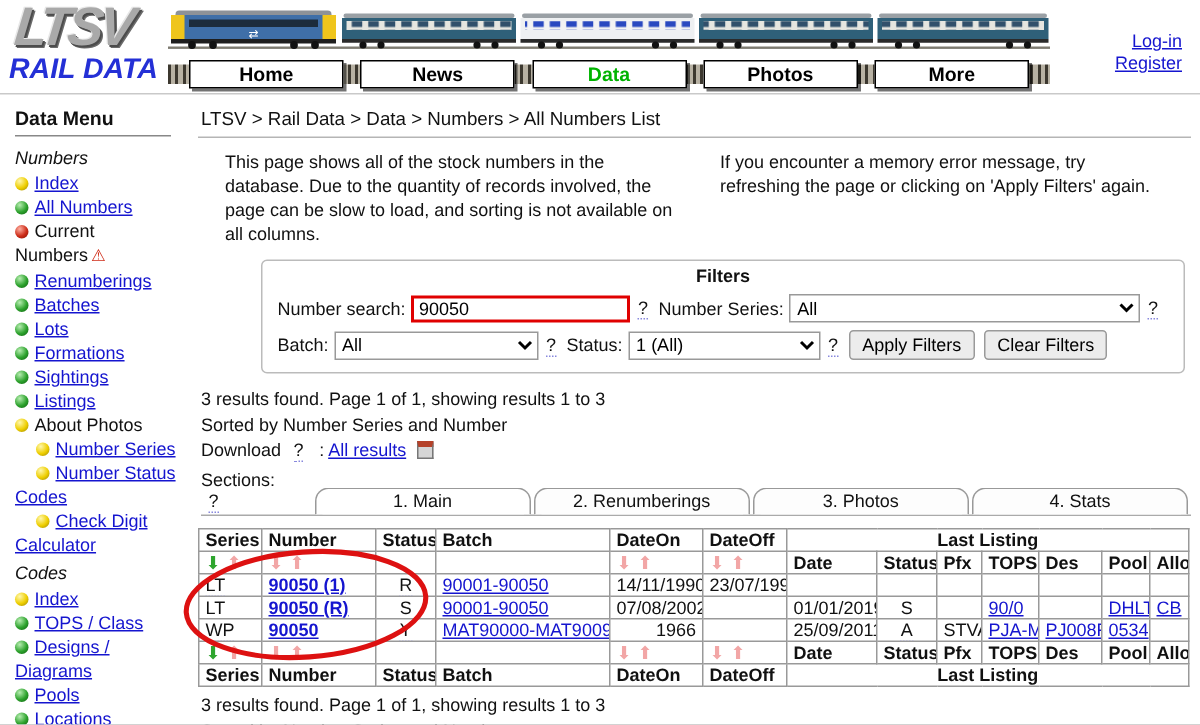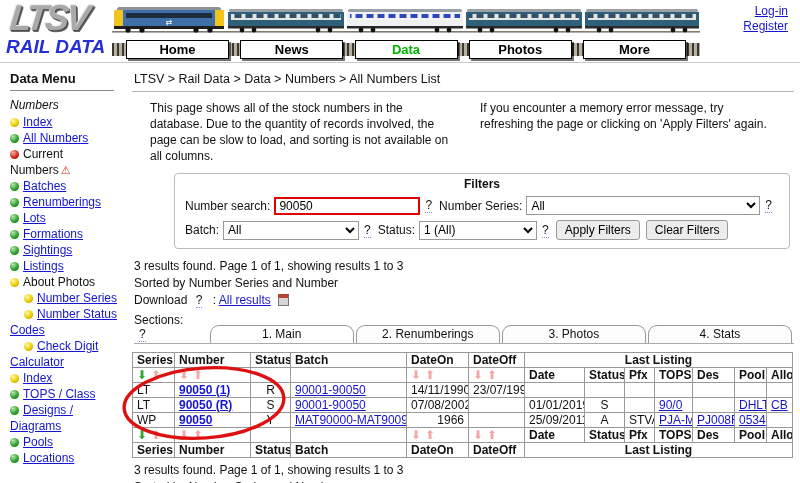--- a/index.html
+++ b/index.html
@@ -11,21 +11,21 @@
   }
   
   .hdr { position: relative; height: 63px; border-bottom: 1px solid #c9c9c9; }
   .logo { position:absolute; left:10px; top:1px; font-weight:bold; font-style:italic;
           font-size:36px; line-height:34px; letter-spacing:-3px; color:#a9a9a9;
           text-shadow:-1px -1px 0 #e8e8e8, 1px 1px 0 #4c4c4c, 2px 2px 0 #6a6a6a;
           transform:skewX(-6deg); }
   .logo-sub { position:absolute; left:6px; top:36px; font-weight:bold; font-style:italic;
           font-size:19px; color:#2430d6; letter-spacing:0px; }
   .banner { position:absolute; left:112px; top:1px; width:588px; height:36px; }
-  .auth { position:absolute; right:12px; top:4px; text-align:right; line-height:15px; }
+  .auth { position:absolute; right:12px; top:20px; text-align:right; line-height:15px; }
   .auth a { display:block; color:#1515cf; text-decoration:underline; cursor:pointer; }
   .navrow { position:absolute; left:112px; top:38px; width:588px; height:22px;
     background: repeating-linear-gradient(90deg,#3c382f 0 2px,#b7b1a3 2px 5px);
     background-size:100% 13px; background-position:center; background-repeat:no-repeat;
     display:flex; align-items:center; justify-content:space-between; padding:0 14px; }
   .navbtn { width:103px; height:19px; background:#fff; border:1px solid #000;
     box-shadow:2px 2px 0 rgba(0,0,0,.55); font-weight:bold; font-size:13px;
     text-align:center; line-height:17px; cursor:pointer; font-family:"Liberation Sans",sans-serif; }
   .navbtn.active { color:#00b300; }
   
@@ -53,21 +53,21 @@
   .intro p { width:50%; line-height:16px; }
   .filters-box { border:1px solid #bbb; border-radius:4px; margin:0 4px 9px 42px;
                  padding:3px 10px 8px 10px; }
   .filters-title { text-align:center; font-weight:bold; }
   .f-row { display:flex; align-items:center; margin-top:5px; white-space:nowrap; }
   .f-row label { margin-right:4px; }
   .f-input { width:146px; height:18px; border:2px solid #e00000; font-size:12px;
              padding:0 3px; font-family:"Liberation Sans",sans-serif; }
   select { height:19px; font-size:12px; border:1px solid #999; background:#fff;
            font-family:"Liberation Sans",sans-serif; }
-  .sel-series { width:268px; } .sel-batch { width:136px; } .sel-status { width:118px; }
+  .sel-series { width:268px; } .sel-batch { width:136px; } .sel-status { width:128px; }
   .qm { border-bottom:1px dotted #8888dd; cursor:help; margin:0 7px 0 5px; }
   .btn { height:20px; font-size:12px; background:#ececec; border:1px solid #9a9a9a;
          border-radius:3px; padding:1px 8px; margin-right:6px; cursor:pointer;
          font-family:"Liberation Sans",sans-serif; }
   .meta { line-height:17px; margin-left:2px; }
   .dl-link { color:#1515cf; text-decoration:underline; cursor:pointer;text-align:right; }
   .dl-ico { display:inline-block; width:11px; height:12px; background:#d6d6d6;
             border:1px solid #777; border-top:4px solid #b5422a; vertical-align:-2px; margin-left:4px; }
   
   .tabsrow { display:flex; align-items:flex-end; margin:4px 0 0 2px; border-bottom:1px solid #aaa; }
@@ -183,31 +183,32 @@
   <div class="content">
 
     <div class="sidebar">
       <div class="menu-title">Data Menu</div>
       <hr class="side-hr">
       <div class="sec-head">Numbers</div>
       <ul class="smenu">
         <li><span class="bullet yellow"></span><a class="slink">Index</a></li>
         <li><span class="bullet green"></span><a class="slink">All Numbers</a></li>
         <li><span class="bullet red"></span><span>Current Numbers</span><span class="warn">⚠</span></li>
+        <li><span class="bullet green"></span><a class="slink">Renumberings</a></li>
         <li><span class="bullet green"></span><a class="slink">Batches</a></li>
-        <li><span class="bullet green"></span><a class="slink">Renumberings</a></li>
         <li><span class="bullet green"></span><a class="slink">Lots</a></li>
         <li><span class="bullet green"></span><a class="slink">Formations</a></li>
         <li><span class="bullet green"></span><a class="slink">Sightings</a></li>
         <li><span class="bullet green"></span><a class="slink">Listings</a></li>
         <li><span class="bullet yellow"></span><span>About Photos</span></li>
         <li class="indent"><span class="bullet yellow"></span><a class="slink">Number Series</a></li>
         <li class="indent"><span class="bullet yellow"></span><a class="slink">Number Status Codes</a></li>
         <li class="indent"><span class="bullet yellow"></span><a class="slink">Check Digit Calculator</a></li>
       </ul>
+      <div class="sec-head">Codes</div>
       <ul class="smenu">
         <li><span class="bullet yellow"></span><a class="slink">Index</a></li>
         <li><span class="bullet green"></span><a class="slink">TOPS / Class</a></li>
         <li><span class="bullet green"></span><a class="slink">Designs / Diagrams</a></li>
         <li><span class="bullet green"></span><a class="slink">Pools</a></li>
         <li><span class="bullet green"></span><a class="slink">Locations</a></li>
 
       </ul>
     </div>
 

